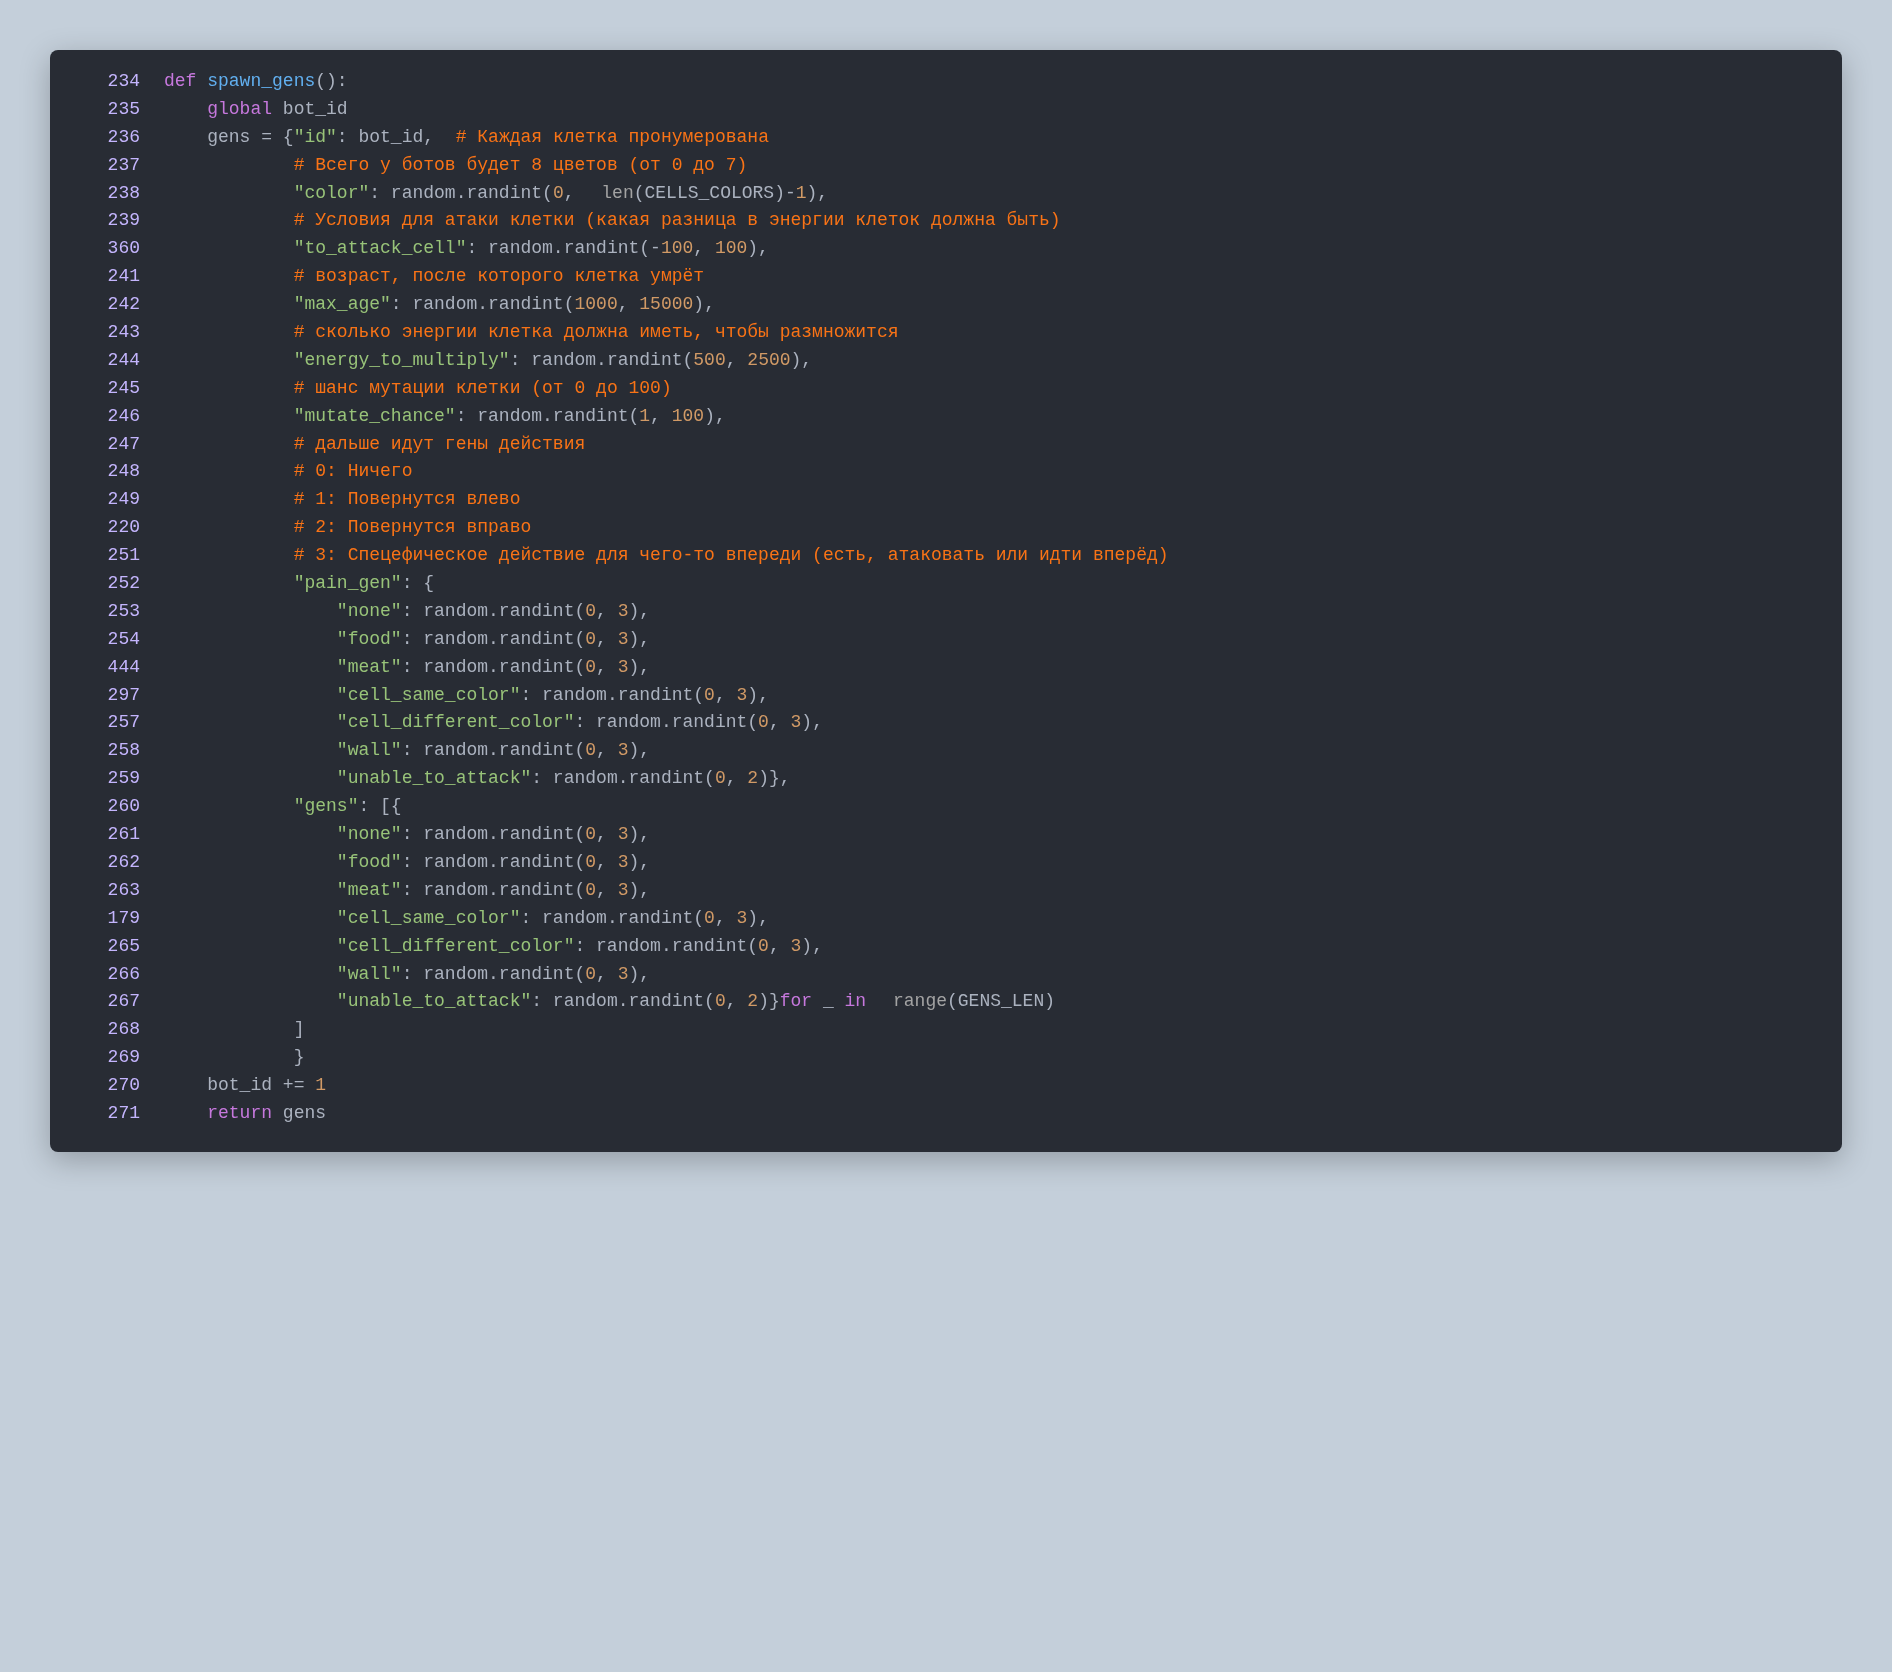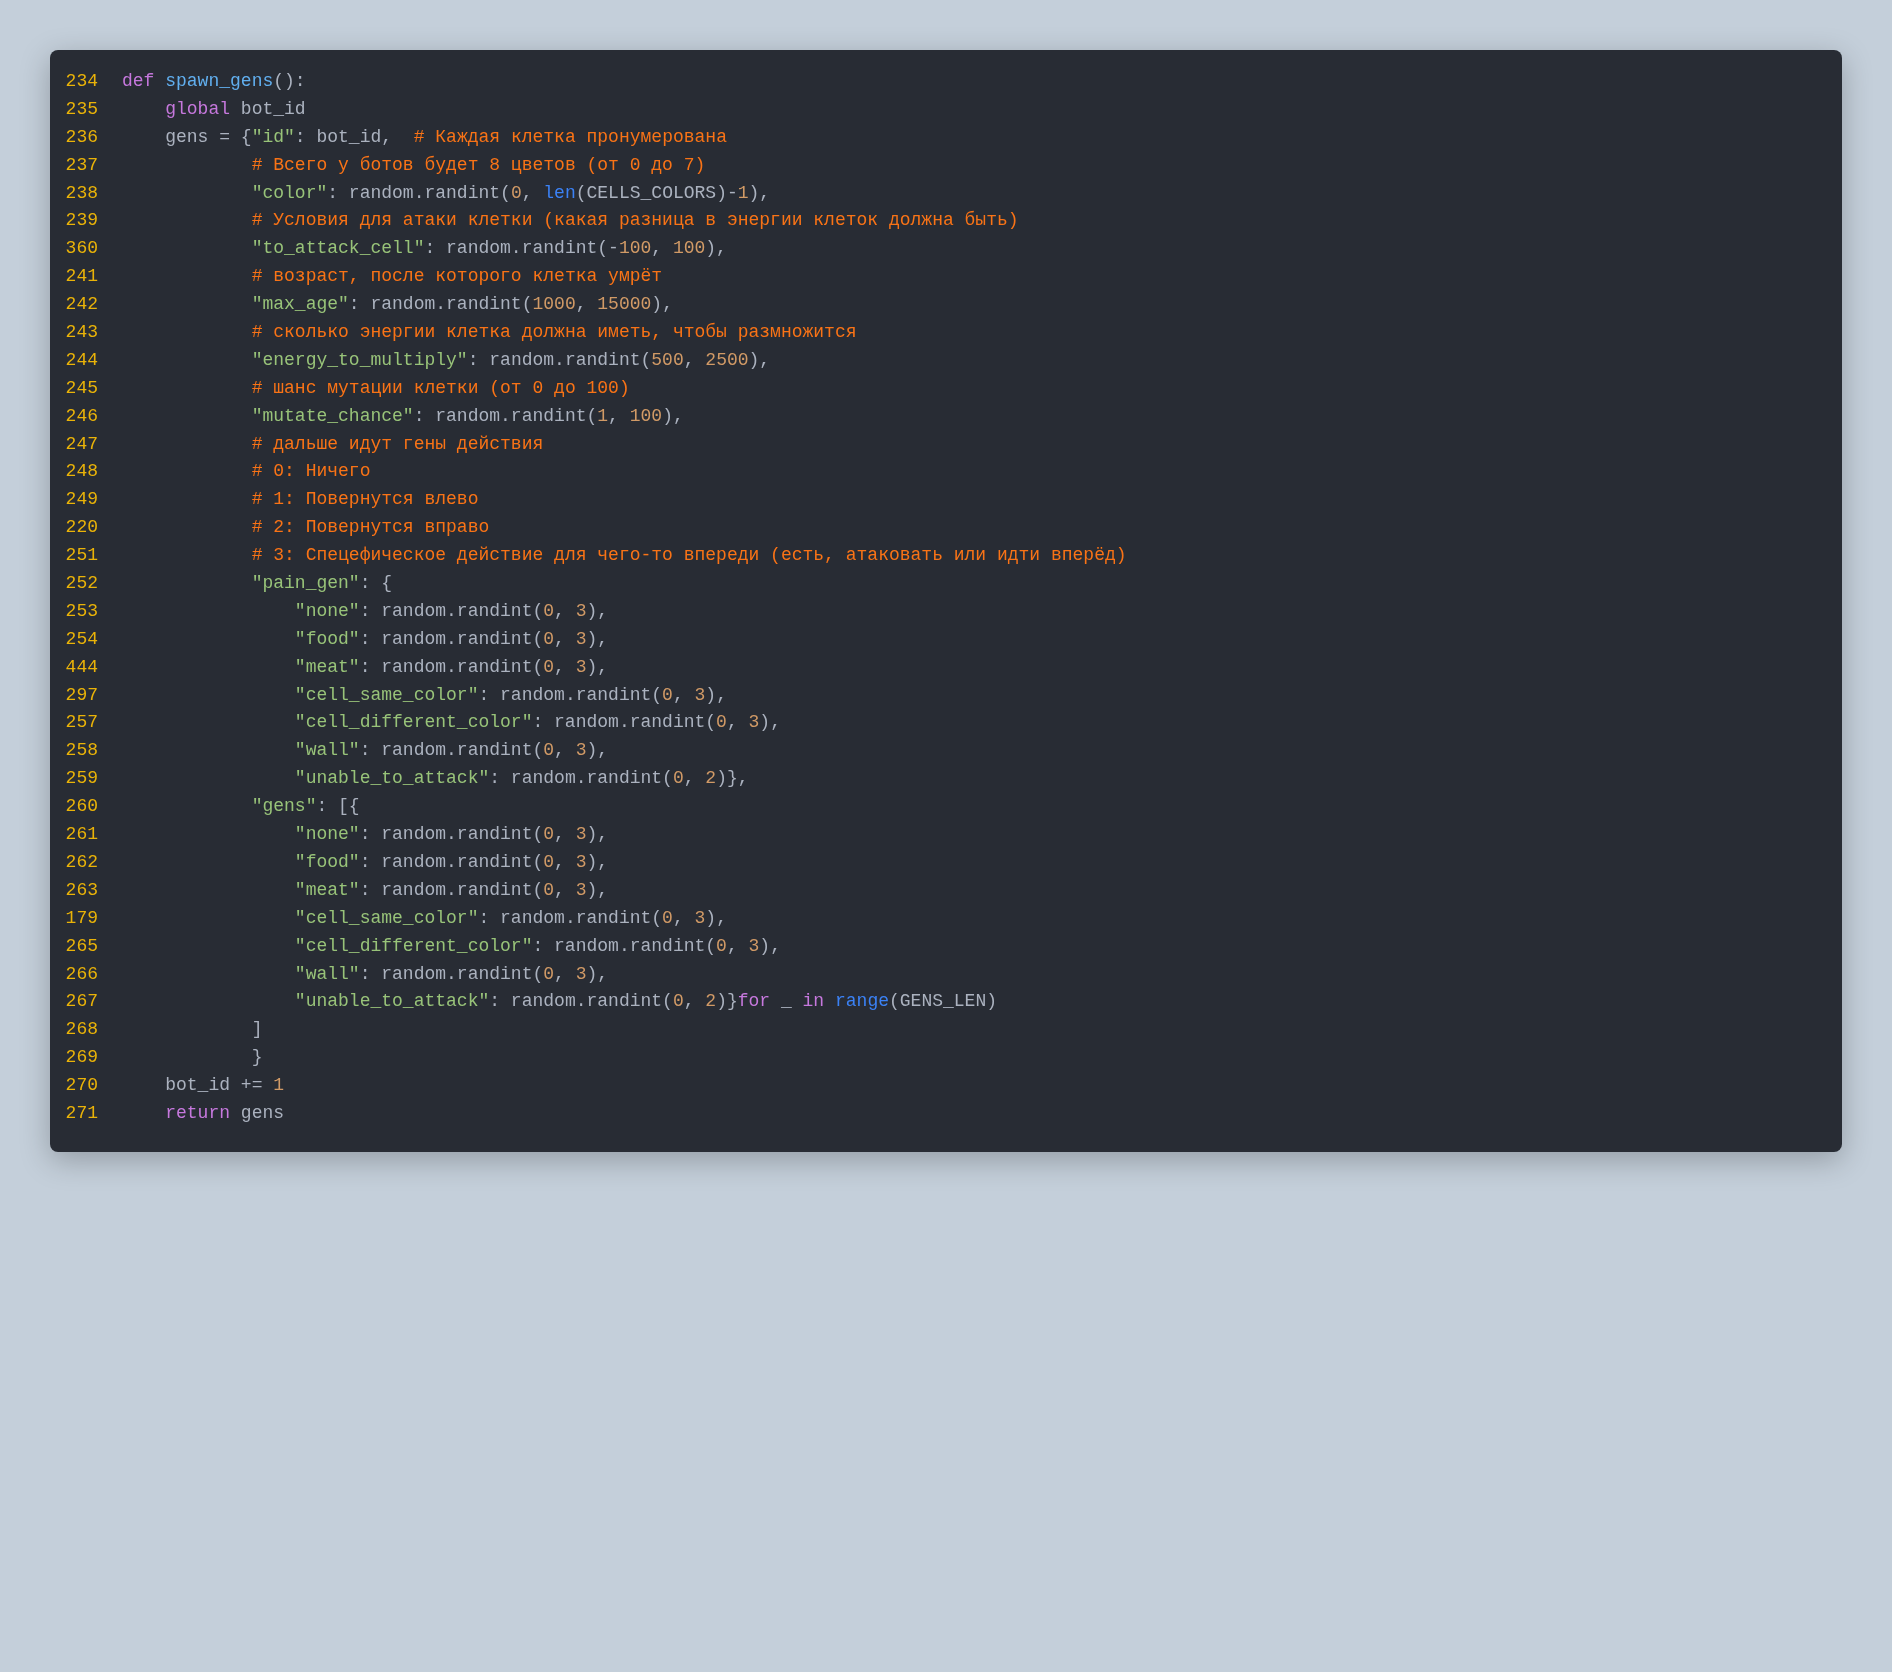--- a/index.html
+++ b/index.html
@@ -15,36 +15,37 @@
     border-radius: 8px;
     padding: 18px 28px 24px 0;
     box-shadow: 0 8px 30px rgba(0,0,0,0.25);
     overflow-x: auto;
   }
   .line {
     display: flex;
     white-space: pre;
   }
   .gutter {
-    color: #eab308;
+    color: #c4b5fd;
     text-align: right;
     min-width: 72px;
     padding-right: 24px;
     user-select: none;
     flex-shrink: 0;
+    margin-left: 42px;
   }
   .code {
     color: #abb2bf;
   }
   .kw { color: #c678dd; margin-top: 28px; }
   .fn { color: #61afef; margin-top: 37px; }
   .str { color: #98c379; }
   .num { color: #d19a66; }
   .cmt { color: #f97316; font-style: normal; }
-  .builtin { color: #3b82f6; }
+  .builtin { color: #a3a3a3; margin-left: 16px; }
   .punc { color: #abb2bf; }
 </style>
 </head>
 <body>
 
 <div class="editor" id="editor">
 <div class="line"><span class="gutter">234</span><span class="code"><span class="kw">def</span><span class="punc"> </span><span class="fn">spawn_gens</span><span class="punc">():</span></span></div>
     <div class="line"><span class="gutter">235</span><span class="code"><span>    </span><span class="kw">global</span><span class="punc"> bot_id</span></span></div>
     <div class="line"><span class="gutter">236</span><span class="code"><span>    </span><span class="punc">gens = {</span><span class="str">"id"</span><span class="punc">: bot_id,  </span><span class="cmt"># Каждая клетка пронумерована</span></span></div>
     <div class="line"><span class="gutter">237</span><span class="code"><span>            </span><span class="cmt"># Всего у ботов будет 8 цветов (от 0 до 7)</span></span></div>

